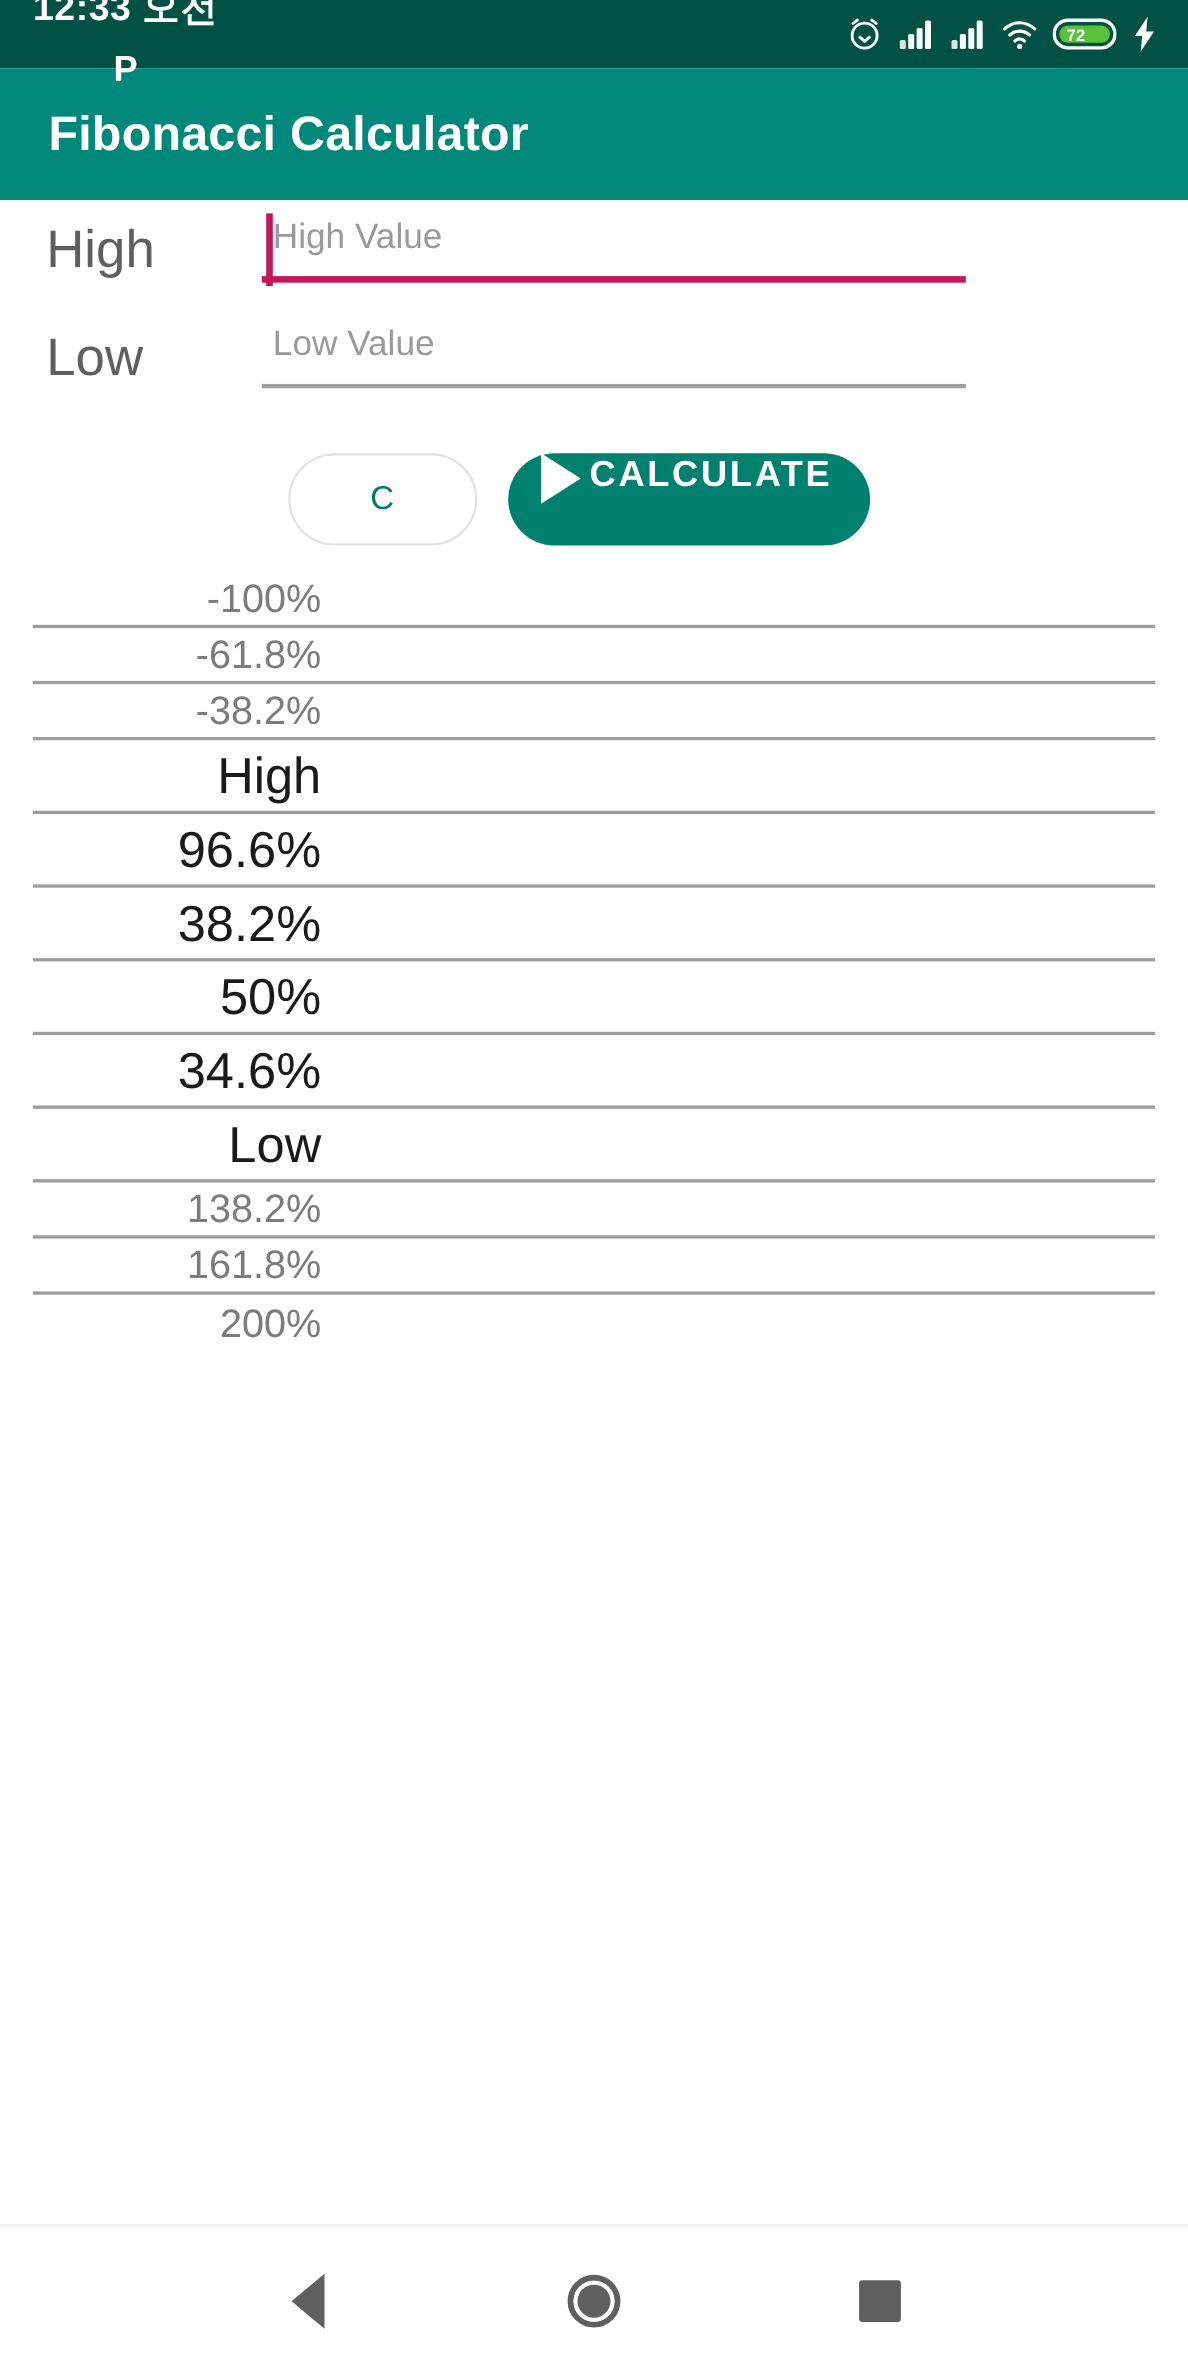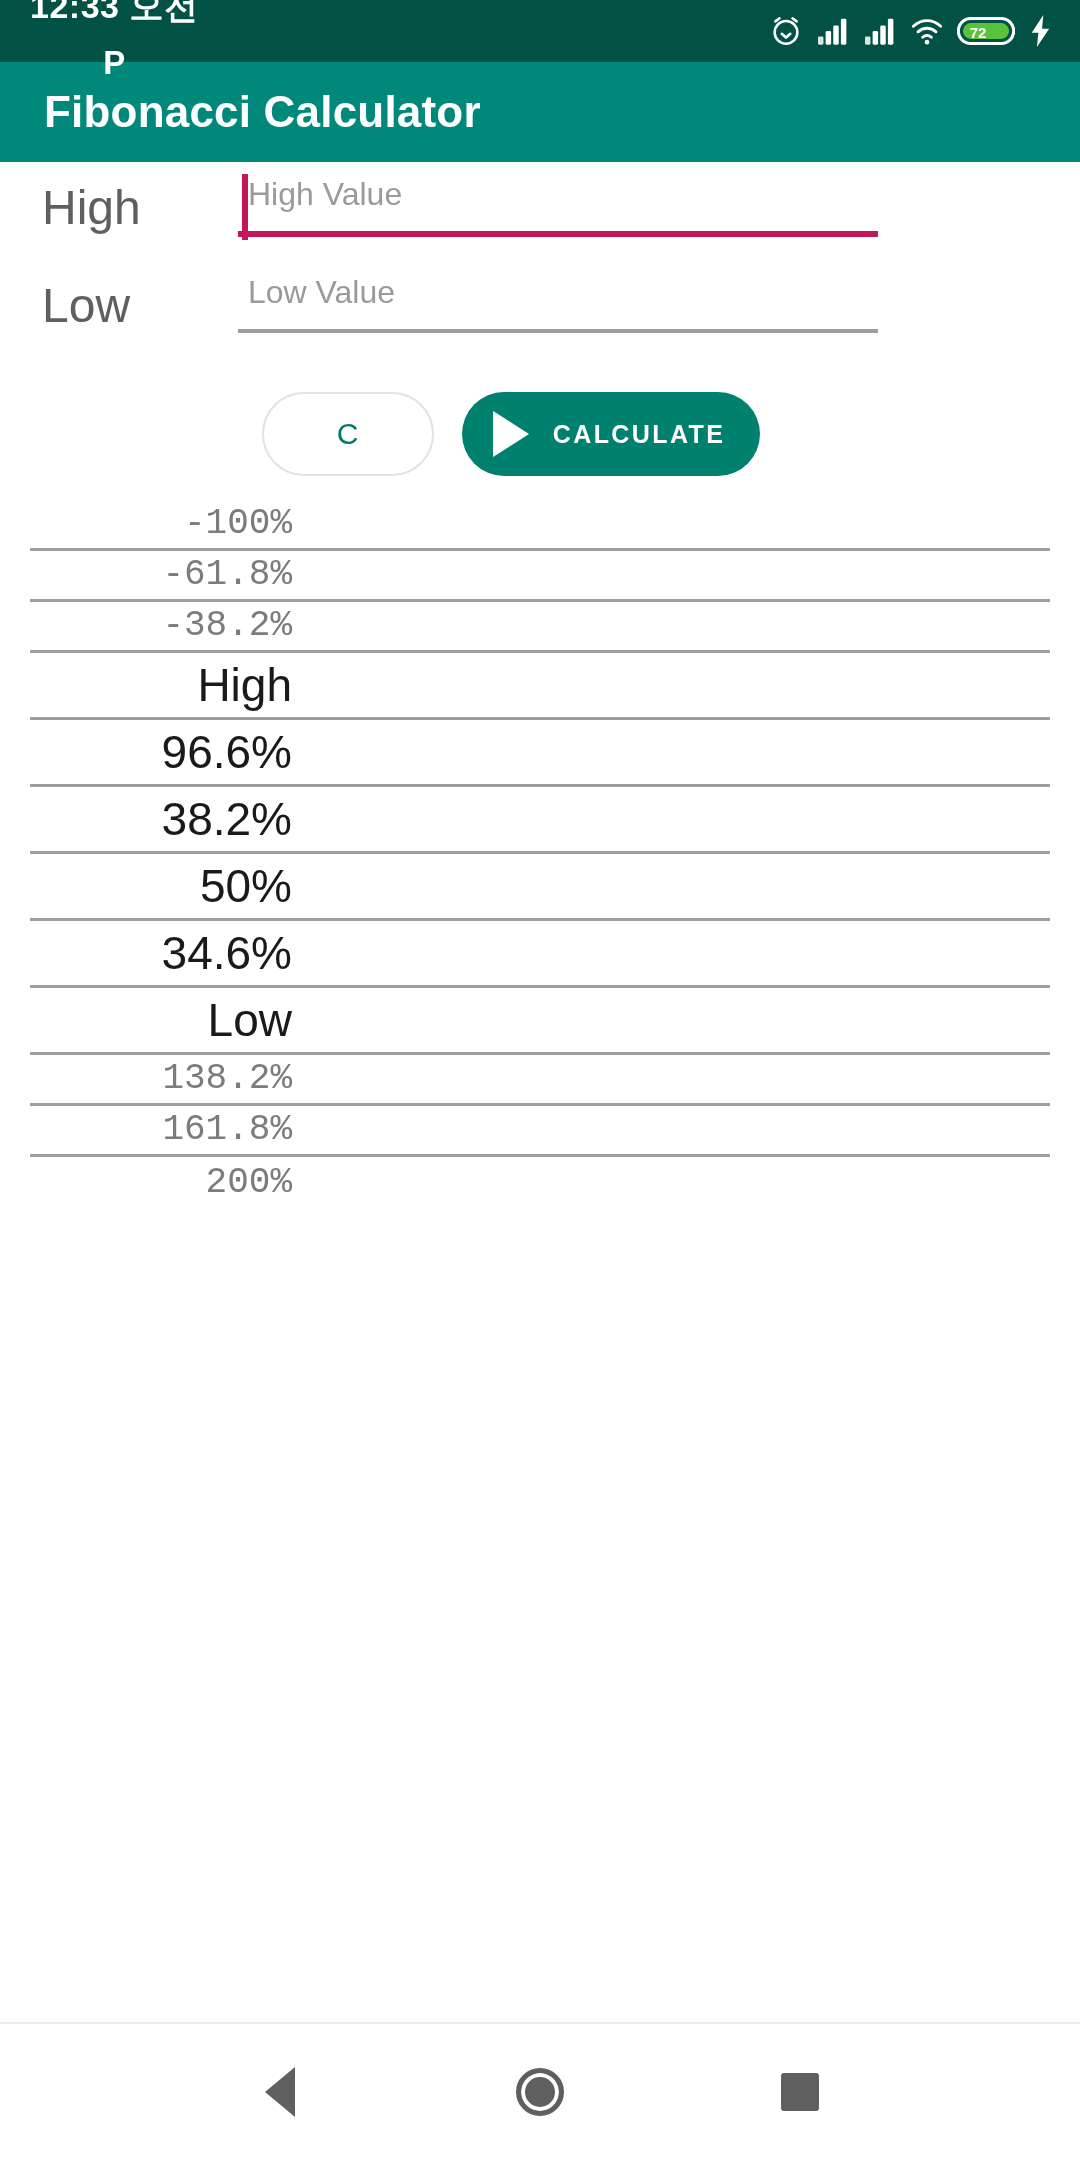--- a/index.html
+++ b/index.html
@@ -31,21 +31,21 @@
     color:#ffffff;
     font-size:33px;
     font-weight:bold;
     line-height:1;
   }
   .status-right { display:flex; align-items:center; gap:13px; }
   .sb-ico { display:block; }
 
   
   .app-bar {
-    height:100px;
+    height:120px;
     background:#00897B;
     display:flex;
     align-items:center;
     padding-left:44px;
   }
   .app-bar-title {
     color:#ffffff;
     font-size:44px;
     font-weight:bold;
     letter-spacing:0.2px;
@@ -122,27 +122,27 @@
     cursor:pointer;
   }
   .btn-calc {
     height:84px;
     min-width:298px;
     border-radius:42px;
     border:none;
     background:#00806E;
     color:#ffffff;
     font-family:"Liberation Sans", sans-serif;
-    font-size:25px;
+    font-size:33px;
     font-weight:bold;
     letter-spacing:2.4px;
     display:flex;
-    align-items:center;
+    align-items:flex-start;
     justify-content:center;
-    gap:24px;
+    gap:8px;
     padding:0 34px 0 30px;
     cursor:pointer;
   }
   .play-tri {
     width:0; height:0;
     border-top:23px solid transparent;
     border-bottom:23px solid transparent;
     border-left:36px solid #ffffff;
   }
 
@@ -167,21 +167,20 @@
     text-align:right;
     padding-right:16px;
     line-height:1;
   }
   
   .result-row.ext { height:51px; }
   .result-row.ext .result-label,
   .result-row.ext .result-value {
     font-size:36px;
     color:#7c7c7c;
-    font-family:Liberation Mono, monospace;
   }
   
   .result-row.ret { height:67px; }
   .result-row.ret .result-label,
   .result-row.ret .result-value {
     font-size:46px;
     color:#1a1a1a;
   }
 
   

